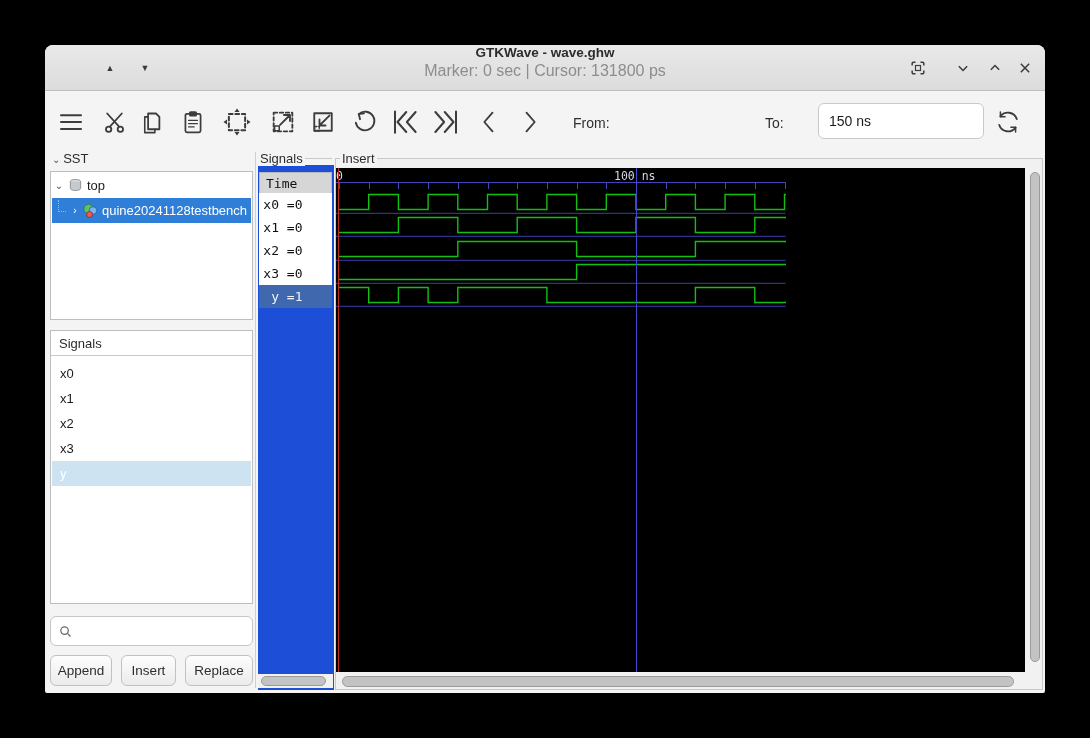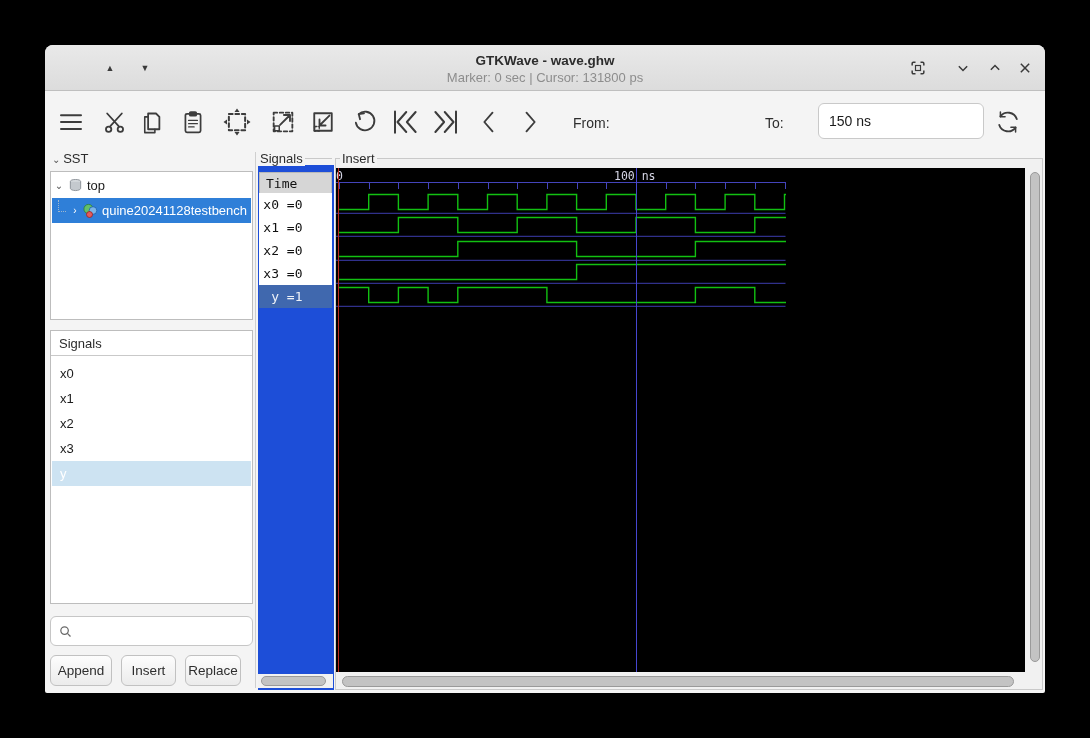--- a/index.html
+++ b/index.html
@@ -4,22 +4,22 @@
 <style>
   html,body{margin:0;padding:0;background:#000;width:1090px;height:738px;overflow:hidden;
     font-family:"Liberation Sans",sans-serif;-webkit-font-smoothing:antialiased;}
   *{box-sizing:border-box;}
   #window{position:absolute;left:45px;top:45px;width:1000px;height:648px;background:#f4f4f4;
     border-radius:8px 8px 2px 2px;overflow:hidden;}
   
   .titlebar{position:absolute;left:0;top:0;width:100%;height:46px;
     background:linear-gradient(#e9e9e9,#dcdcdc);border-bottom:1px solid #bfbfbf;}
   .tb-center{position:absolute;left:0;right:0;top:0;text-align:center;}
-  .tb-title{margin-top:8px;font-size:13.5px;font-weight:bold;color:#2d2d2d;}
-  .tb-sub{margin-top:2px;font-size:13px;color:#8d8d8d;}
+  .tb-title{font-size:13.5px;font-weight:bold;color:#2d2d2d;}
+  .tb-sub{margin-top:2px;font-size:16px;color:#8d8d8d;}
   .tri-btn{position:absolute;top:14px;width:22px;height:18px;text-align:center;font-size:9px;color:#3a3a3a;line-height:18px;}
   .win-ctl{position:absolute;top:13px;width:22px;height:20px;color:#3a3a3a;}
   
   .tool{position:absolute;top:61px;width:32px;height:32px;display:flex;align-items:center;justify-content:center;}
   .tool svg{stroke:#3c3c3c;fill:none;stroke-width:1.6;stroke-linecap:round;stroke-linejoin:round;}
   .tb-label{position:absolute;top:70px;font-size:14px;color:#2e2e2e;}
   .tb-entry{position:absolute;top:58px;height:36px;width:166px;background:#fff;border:1px solid #c9c9c9;
     border-radius:6px;font-size:14px;color:#1a1a1a;padding:0 10px;font-family:"Liberation Sans",sans-serif;}
   
   .frame-label{position:absolute;font-size:13px;color:#2b2b2b;background:#f4f4f4;padding:0 2px;z-index:3;}
@@ -212,21 +212,21 @@
   </div>
 
   <div id="search-box">
     <svg width="15" height="15" viewBox="0 0 24 24" fill="none" stroke="#6a6a6a" stroke-width="2">
       <circle cx="10.5" cy="10.5" r="6"></circle>
         <path d="M15 15l5 5"></path>
       </svg>
   </div>
   <div class="gtk-btn" style="left:5px;width:62px;">Append</div>
   <div class="gtk-btn" style="left:76px;width:55px;">Insert</div>
-  <div class="gtk-btn" style="left:140px;width:56px;">Replace</div>
+  <div class="gtk-btn" style="left:140px;width:68px;">Replace</div>
 
   <div class="splitter" style="left:210px;top:107px;height:536px;"></div>
 
   <div class="frame-label" style="left:213px;top:106px;">Signals</div>
   <div class="frame-line" style="left:259px;top:113px;width:28px;"></div>
   <div style="position:absolute;left:213px;top:120px;width:76px;height:525px;background:#1d4ed8;">
     <div class="mid-head mono" style="left:1px;top:7px;width:73px;height:22px;">Time</div>
     <div id="mid-rows">
         <div class="mid-row mono" style="left: 1px; top: 28px; width: 73px;"><span class="nm">x0</span>&nbsp;=0</div>
         <div class="mid-row mono" style="left: 1px; top: 51px; width: 73px;"><span class="nm">x1</span>&nbsp;=0</div>

